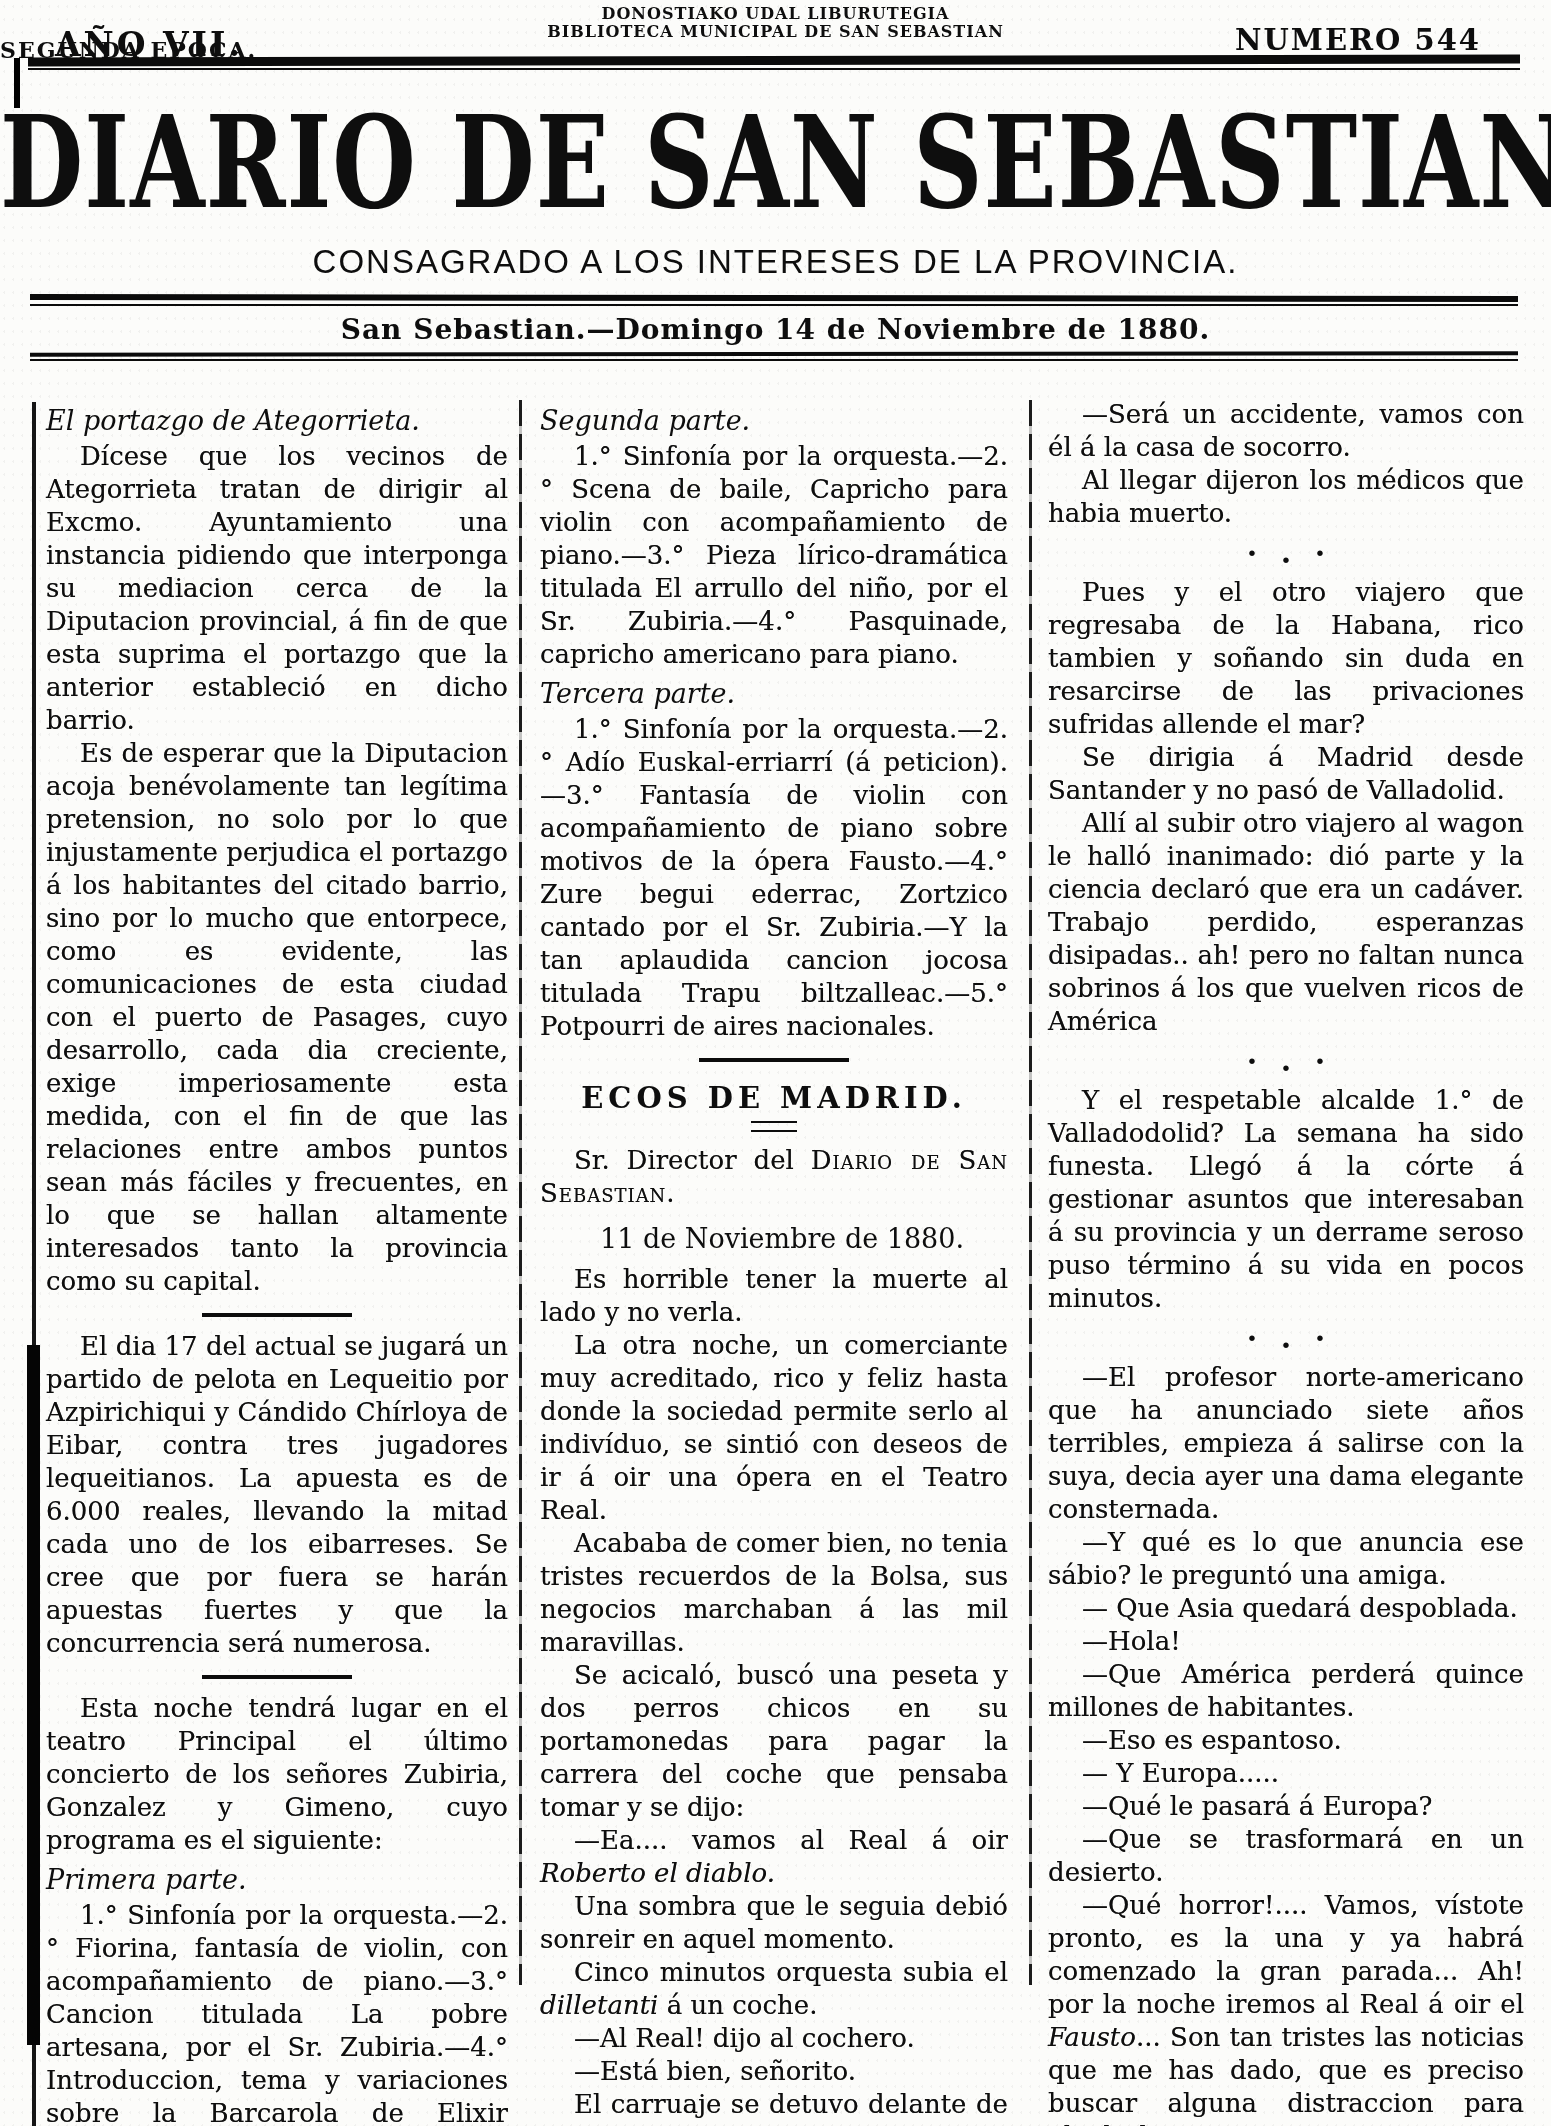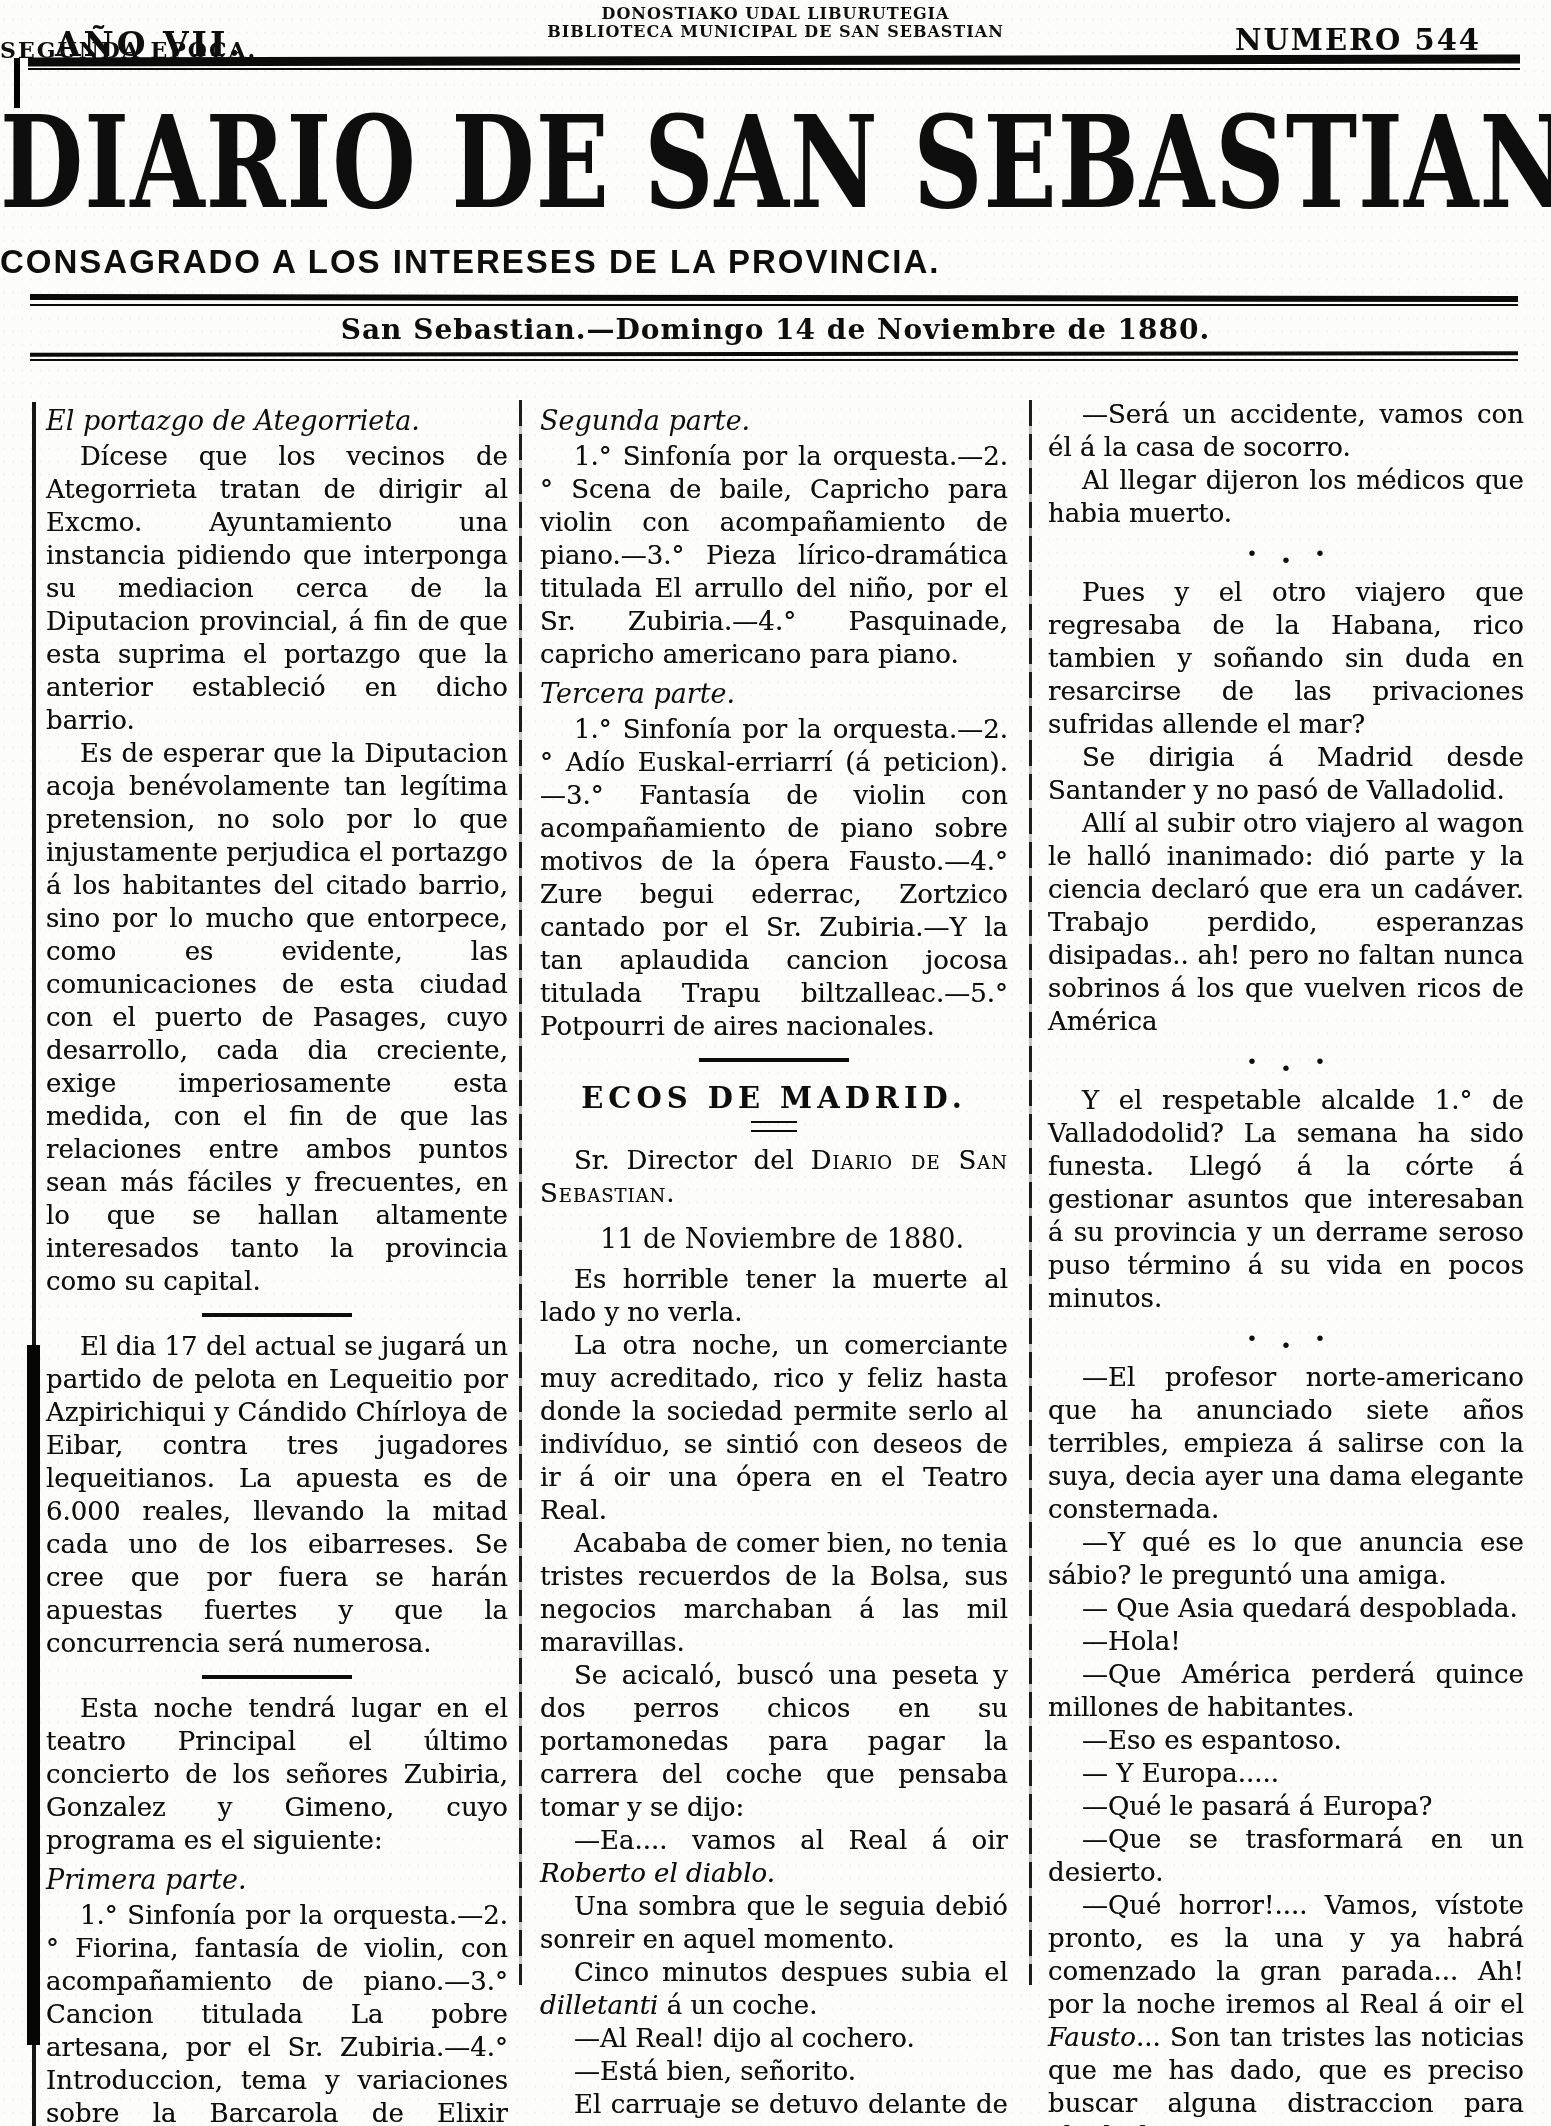--- a/index.html
+++ b/index.html
@@ -18,22 +18,22 @@
     font-weight:bold;font-size:16px;line-height:18px;letter-spacing:1px;}
   .epoch{position:absolute;top:37px;left:0;width:100%;
     font-weight:bold;font-size:22px;letter-spacing:2px;}
   .year-label{position:absolute;left:55px;top:25px;font-weight:bold;font-size:33px;letter-spacing:3px;}
   .number-label{position:absolute;right:70px;top:23px;font-weight:bold;font-size:29px;letter-spacing:2px;}
   .header-rule{position:absolute;top:56px;left:28px;width:1492px;height:9px;background:#0b0b0b;transform:rotate(-0.12deg);}
   .header-rule-thin{position:absolute;top:68px;left:28px;width:1492px;height:2px;background:#0b0b0b;}
   .masthead{position:absolute;top:88px;left:0;width:100%;text-align:center;white-space:nowrap;
     font-weight:bold;font-size:96px;letter-spacing:1px;
     transform:scaleY(1.32);transform-origin:center top;}
-  .subtitle{position:absolute;top:243px;left:0;width:100%;
-    font-family:"Liberation Sans", sans-serif;font-weight:bold;font-size:33px;letter-spacing:2px;}
+  .subtitle{position:absolute;top:243px;left:0;width:100%;text-align:center;
+    font-family:"Liberation Sans", sans-serif;font-weight:normal;font-size:33px;letter-spacing:2px;}
   .dl-rule{position:absolute;left:30px;width:1488px;background:#0b0b0b;}
   .dl-a{top:295px;height:6px;transform:rotate(0.08deg);}
   .dl-b{top:304px;height:2px;}
   .dl-c{top:352px;height:4px;transform:rotate(-0.06deg);}
   .dl-d{top:359px;height:2px;}
   .dateline{position:absolute;top:313px;left:0;width:100%;text-align:center;
     font-weight:bold;font-size:28px;letter-spacing:1px;}
   
   .col{position:absolute;top:398px;font-size:26px;line-height:33px;}
   #col1{left:46px;width:462px;}
@@ -105,21 +105,21 @@
     <p class="heading"><span>ECOS DE MADRID.</span></p>
     <div class="rule-double"></div>
     <p class="para"><span>Sr. Director del </span><span class="sc">Diario de San Sebastian.</span></p>
     <p class="date"><span>11 de Noviembre de 1880.</span></p>
     <p class="para"><span>Es horrible tener la muerte al lado y no verla.</span></p>
     <p class="para"><span>La otra noche, un comerciante muy acreditado, rico y feliz hasta donde la sociedad permite serlo al indivíduo, se sintió con deseos de ir á oir una ópera en el Teatro Real.</span></p>
     <p class="para"><span>Acababa de comer bien, no tenia tristes recuerdos de la Bolsa, sus negocios marchaban á las mil maravillas.</span></p>
     <p class="para"><span>Se acicaló, buscó una peseta y dos perros chicos en su portamonedas para pagar la carrera del coche que pensaba tomar y se dijo:</span></p>
     <p class="para"><span>—Ea.... vamos al Real á oir </span><span class="it">Roberto el diablo.</span></p>
     <p class="para"><span>Una sombra que le seguia debió sonreir en aquel momento.</span></p>
-    <p class="para"><span>Cinco minutos despues subia el </span><span class="it">dilletanti</span><span> á un coche.</span></p>
+    <p class="para"><span>Cinco minutos orquesta subia el </span><span class="it">dilletanti</span><span> á un coche.</span></p>
     <p class="para"><span>—Al Real! dijo al cochero.</span></p>
     <p class="para"><span>—Está bien, señorito.</span></p>
     <p class="para"><span>El carruaje se detuvo delante de la puerta del teatro, pero el viajero no bajó. Habia terminado su viaje.</span></p>
   </section>
 <section id="col3" class="col">
     <p class="para"><span>—Será un accidente, vamos con él á la casa de socorro.</span></p>
     <p class="para"><span>Al llegar dijeron los médicos que habia muerto.</span></p>
     <div class="asterism"><span>·</span><span>·</span><span>·</span></div>
     <p class="para"><span>Pues y el otro viajero que regresaba de la Habana, rico tambien y soñando sin duda en resarcirse de las privaciones sufridas allende el mar?</span></p>
     <p class="para"><span>Se dirigia á Madrid desde Santander y no pasó de Valladolid.</span></p>

